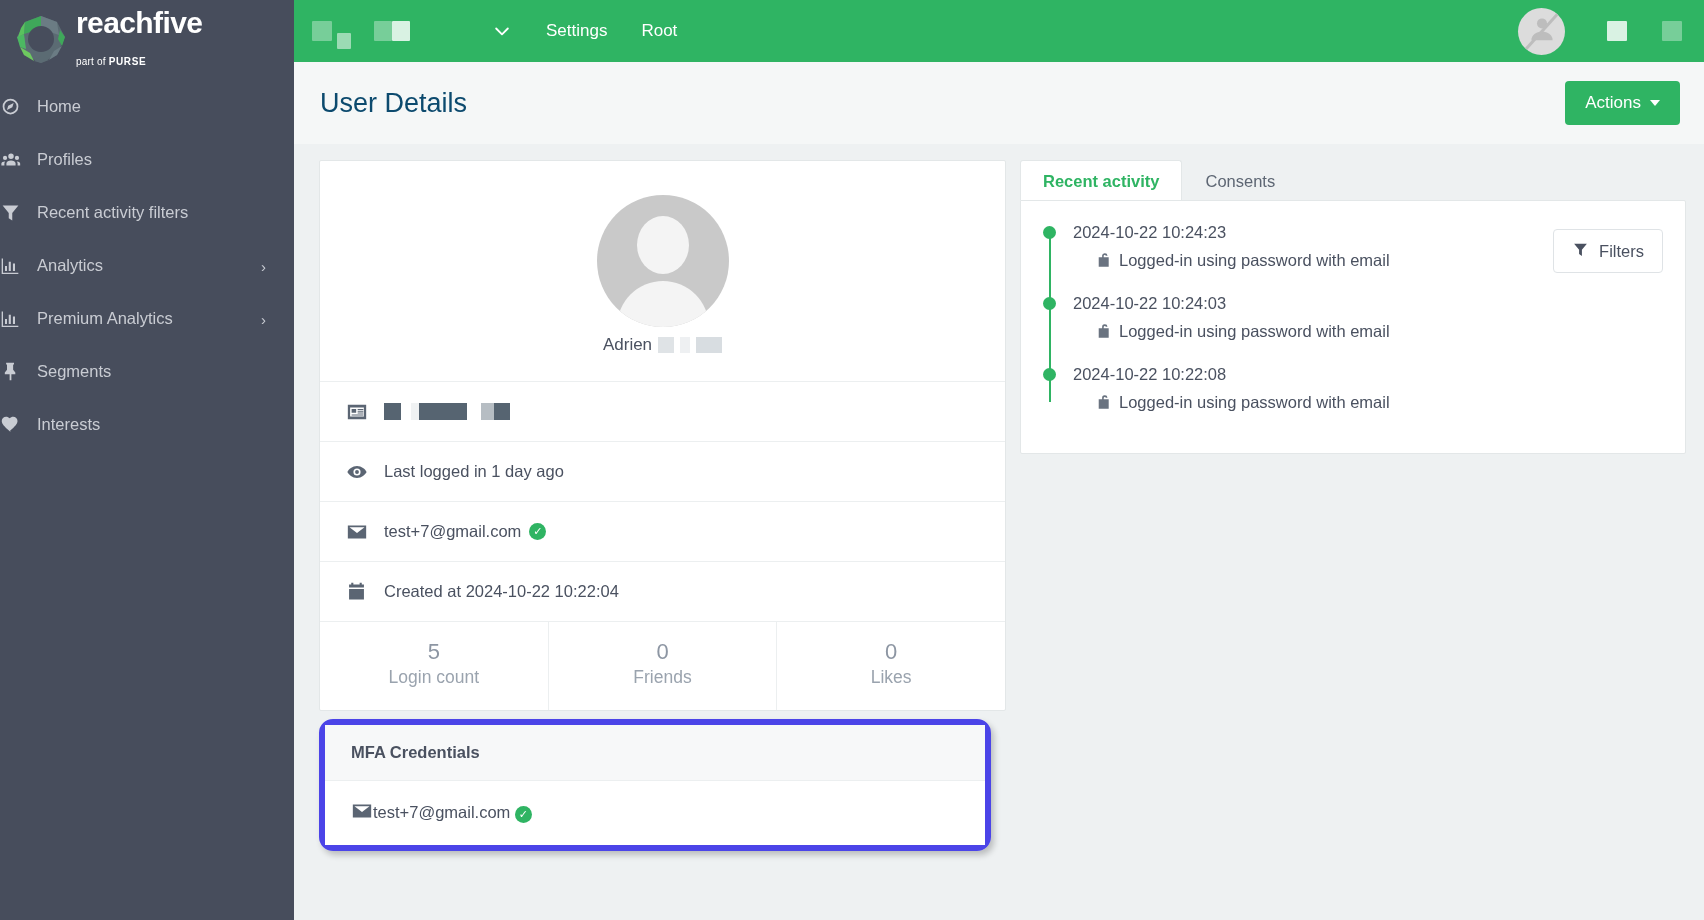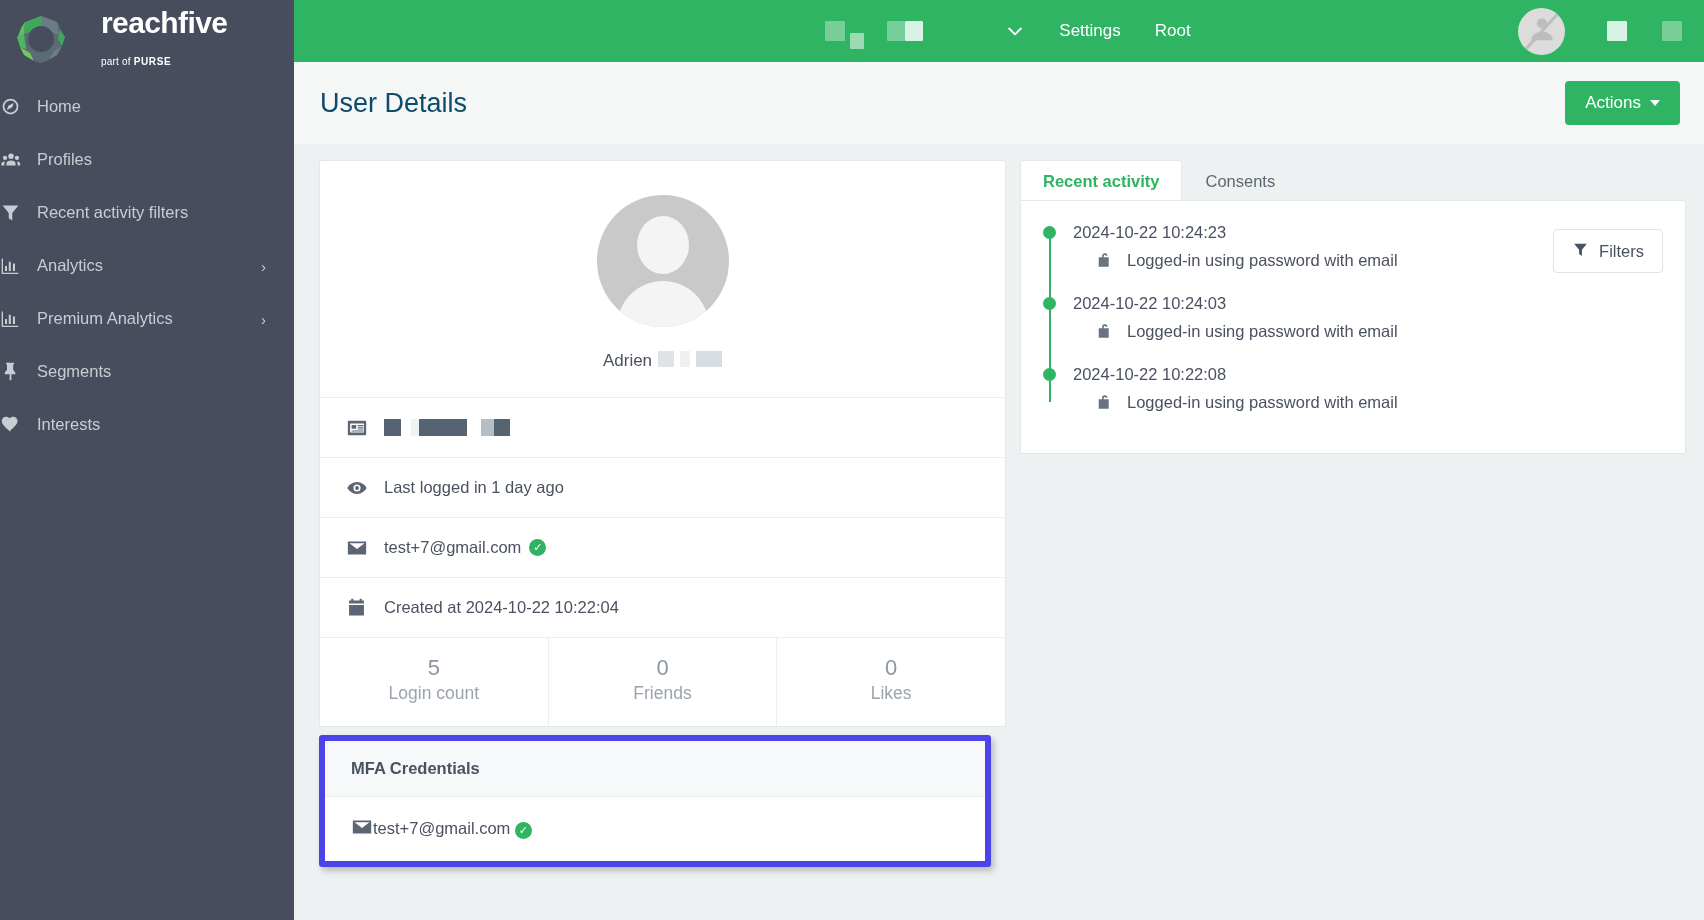--- a/index.html
+++ b/index.html
@@ -16,21 +16,20 @@
     width: 294px; height: 920px;
     background: #474d5c;
     flex: 0 0 294px;
     position: relative;
     overflow: hidden;
   }
   .brand {
     display: flex; align-items: center;
     padding: 13px 0 0 14px;
     height: 66px;
-    gap: 25px;
   }
   .brand-mark {
     width: 54px; height: 54px; position: relative; flex: 0 0 54px;
   }
   .brand-mark svg { display: block; }
   .brand-text { margin-left: 8px; padding-bottom: 4px; }
   .brand-name {
     color: #ffffff; font-size: 30px; font-weight: bold;
     letter-spacing: -0.6px; line-height: 30px;
   }
@@ -63,21 +62,20 @@
     color: #c9ccd3; font-size: 15px; line-height: 1;
   }
 
   
   .main { flex: 1; height: 920px; position: relative; background: #eef1f2; }
 
   .topbar {
     height: 62px; background: #2fb463;
     display: flex; align-items: center;
     position: relative;
-    justify-content: center;
   }
   .redact { background: rgba(255,255,255,0.35); display: inline-block; border-radius: 1px; }
   .redact.light { background: rgba(255,255,255,0.82); }
   .redact.mid { background: rgba(255,255,255,0.52); }
   .tb-blocks { display: flex; align-items: flex-start; margin-left: 18px; position: relative; width: 130px; height: 40px; }
   .tb-b1 { position: absolute; left: 0;   top: 10px; width: 20px; height: 20px; }
   .tb-b2 { position: absolute; left: 25px;top: 22px; width: 14px; height: 16px; }
   .tb-b3 { position: absolute; left: 62px;top: 10px; width: 18px; height: 20px; }
   .tb-b4 { position: absolute; left: 80px;top: 10px; width: 18px; height: 20px; }
 
@@ -158,22 +156,22 @@
     width: 52px; height: 58px; border-radius: 50%;
     background: #f4f4f4;
   }
   .avatar-big .body {
     position: absolute; left: 50%; top: 86px;
     transform: translateX(-50%);
     width: 92px; height: 70px; border-radius: 46px 46px 0 0;
     background: #f4f4f4;
   }
   .profile-name {
-    margin-top: 24px; font-size: 17px; color: #4a5160;
-    display: flex; align-items: flex-start; justify-content: center; gap: 6px;
+    margin-top: 8px; font-size: 17px; color: #4a5160;
+    display: flex; align-items: center; justify-content: center; gap: 6px;
   }
   .pn-r1 { width: 16px; height: 16px; background: #dfe3e6; }
   .pn-r2 { width: 10px; height: 16px; background: #eef0f2; }
   .pn-r3 { width: 26px; height: 16px; background: #d8dde1; }
 
   .row {
     display: flex; align-items: center;
     padding: 0 26px; height: 60px;
     border-top: 1px solid #eceff0;
     font-size: 16.5px; color: #4a5160;
@@ -207,21 +205,21 @@
     flex: 1; text-align: center; padding: 16px 0 22px 0;
     border-right: 1px solid #eceff0;
   }
   .stat:last-child { border-right: none; }
   .stat-val { font-size: 22px; color: #8d96a3; line-height: 28px; }
   .stat-lbl { font-size: 17.5px; color: #9aa3ae; margin-top: 1px; }
 
   
   .mfa-wrap {
     margin-top: 8px; position: relative;
-    border: 6px solid #4b44e8; border-radius: 3px;
+    border: 6px solid #4b44e8; border-radius: 14px;
     padding: 0; width: 672px;
     box-shadow: 3px 4px 6px rgba(0,0,0,0.22);
   }
   .mfa-card { background: #ffffff; }
   .mfa-head {
     background: #f7f8f9;
     padding: 0 26px; height: 56px;
     display: flex; align-items: center;
     font-size: 16.5px; font-weight: bold; color: #4a5160;
     border-bottom: 1px solid #eceff0;
@@ -270,21 +268,21 @@
   .tl-item { position: relative; margin-bottom: 22px; }
   .tl-item:last-child { margin-bottom: 17px; }
   .tl-dot {
     position: absolute; left: -30px; top: 5px;
     width: 13px; height: 13px; border-radius: 50%;
     background: #2fb463;
   }
   .tl-time { font-size: 16.5px; color: #4a5160; line-height: 22px; }
   .tl-desc {
     margin-top: 8px; margin-left: 22px;
-    display: flex; align-items: center; gap: 13px;
+    display: flex; align-items: center; gap: 5px;
     font-size: 16.5px; color: #4a5160;
   }
   .tl-desc .lock { color: #6a7380; display: flex; align-items: center; }
 </style>
 </head>
 <body>
 
 <div id="app">
 
   <aside class="sidebar">

